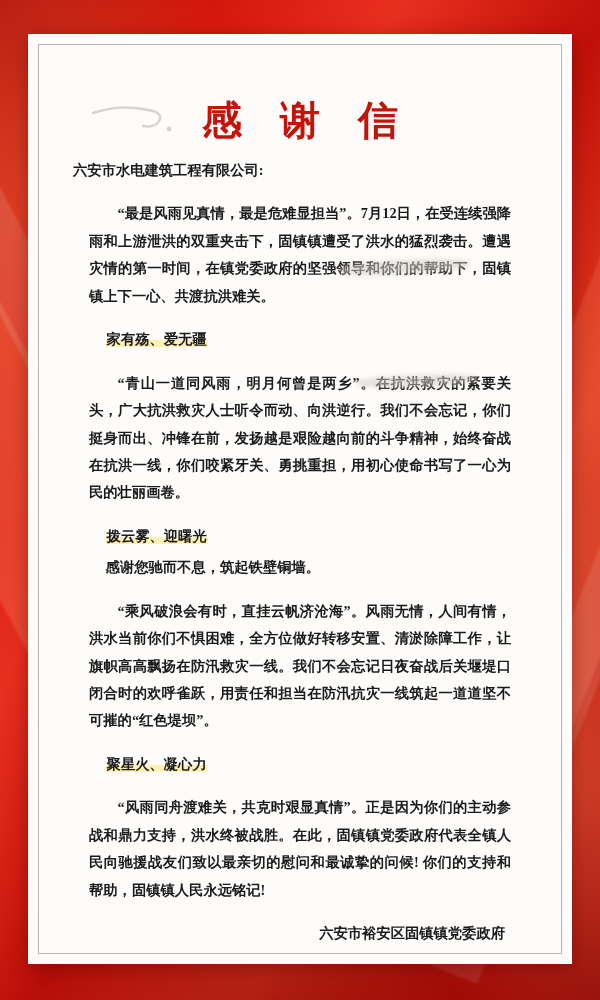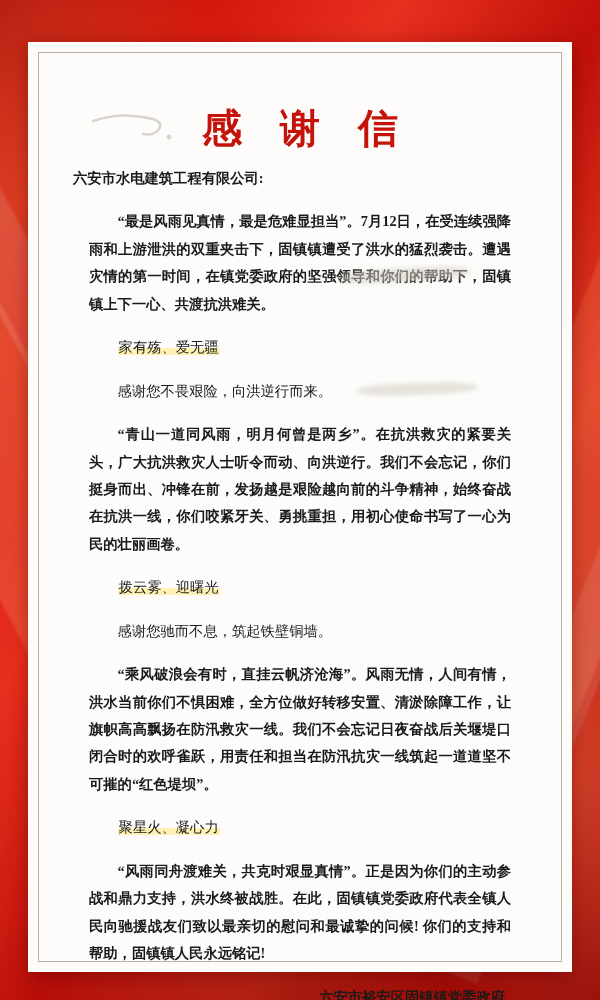--- a/index.html
+++ b/index.html
@@ -43,21 +43,21 @@
   }
   .r1 { left: -60px; top: 120px; width: 140px; height: 700px; background: rgba(255,170,120,0.22); }
   .r2 { left: -20px; top: -40px; width: 60px;  height: 620px; background: rgba(255,255,255,0.12); }
   .r3 { right: -70px; top: 60px; width: 150px; height: 820px; background: rgba(255,150,100,0.20); transform: rotate(22deg); }
   .r4 { right: -10px; top: 300px; width: 50px; height: 700px; background: rgba(255,255,255,0.10); transform: rotate(22deg); }
 
   
   .sheet {
     position: absolute;
     left: 28px;
-    top: 42px;
+    top: 34px;
     width: 544px;
     height: 930px;
     background: #fdfcfa;
     box-shadow: 0 4px 18px rgba(90,0,0,0.45);
   }
   .sheet-inner {
     position: absolute;
     left: 10px; top: 10px;
     width: 524px;
     height: 910px;
@@ -102,22 +102,22 @@
     font-weight: bold;
     margin-bottom: 16px;
   }
   .para {
     text-indent: 2em;
     margin: 16px;
     font-weight: bold;
   }
   .subhead {
     text-indent: 2em;
-    margin: 16px;
-    font-weight: normal;
+    margin: 4px;
+    font-weight: bold;
     position: relative;
   }
   .subhead .hl {
     background: linear-gradient(to bottom, rgba(255,255,255,0) 55%, rgba(255,232,120,0.55) 55%);
     padding: 0 1px;
   }
   .signoff {
     margin-top: 8px;
     text-align: right;
     font-weight: bold;
@@ -153,21 +153,20 @@
         </svg>
         <div class="title">感 谢 信</div>
       </div>
 
       <div class="letter">
         <div class="salutation">六安市水电建筑工程有限公司:</div>
 
         <p class="para">“最是风雨见真情，最是危难显担当”。7月12日，在受连续强降雨和上游泄洪的双重夹击下，固镇镇遭受了洪水的猛烈袭击。遭遇灾情的第一时间，在镇党委政府的坚强领导和你们的帮助下，固镇镇上下一心、共渡抗洪难关。</p>
 
         <p class="subhead"><span class="hl">家有殇、爱无疆</span></p>
-        <p class="subhead">感谢您不畏艰险，向洪逆行而来。</p>
 
         <p class="para">“青山一道同风雨，明月何曾是两乡”。在抗洪救灾的紧要关头，广大抗洪救灾人士听令而动、向洪逆行。我们不会忘记，你们挺身而出、冲锋在前，发扬越是艰险越向前的斗争精神，始终奋战在抗洪一线，你们咬紧牙关、勇挑重担，用初心使命书写了一心为民的壮丽画卷。</p>
 
         <p class="subhead"><span class="hl">拨云雾、迎曙光</span></p>
         <p class="subhead">感谢您驰而不息，筑起铁壁铜墙。</p>
 
         <p class="para">“乘风破浪会有时，直挂云帆济沧海”。风雨无情，人间有情，洪水当前你们不惧困难，全方位做好转移安置、清淤除障工作，让旗帜高高飘扬在防汛救灾一线。我们不会忘记日夜奋战后关堰堤口闭合时的欢呼雀跃，用责任和担当在防汛抗灾一线筑起一道道坚不可摧的“红色堤坝”。</p>
 
         <p class="subhead"><span class="hl">聚星火、凝心力</span></p>
 

